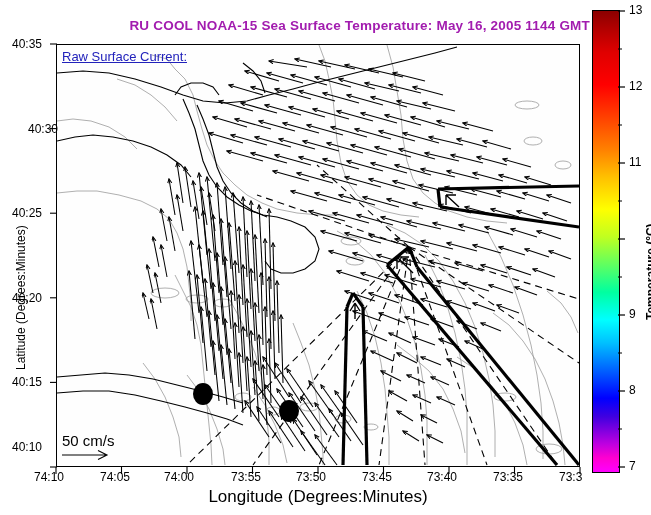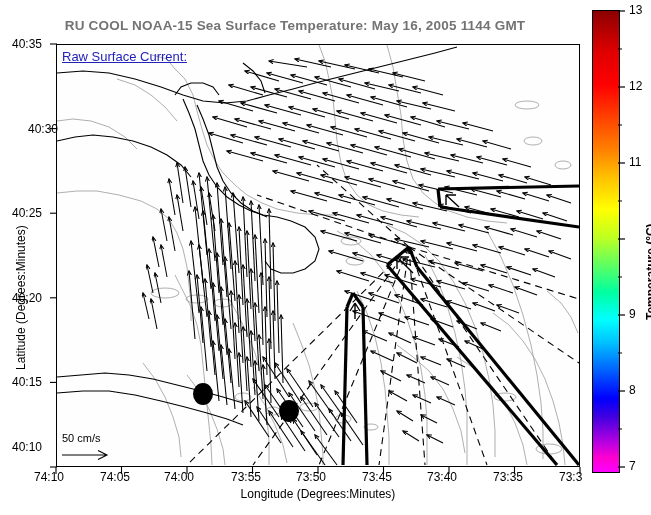--- a/index.html
+++ b/index.html
@@ -1,31 +1,31 @@
 <!DOCTYPE html>
 <html><head>
 <meta charset="utf-8">
 <style>
   html,body{margin:0;padding:0;background:#fff;}
   body{width:651px;height:515px;position:relative;overflow:hidden;
        font-family:"Liberation Sans",sans-serif;}
   #fig{position:absolute;left:0;top:0;width:651px;height:515px;}
   .t{position:absolute;white-space:nowrap;}
-  #title{left:0;top:18px;width:590px;text-align:center;color:#737373;
+  #title{left:0;top:18px;width:590px;text-align:right;color:#a21caf;
          font-weight:bold;font-size:13.5px;letter-spacing:.2px;}
   #annot{left:62px;top:50px;color:#2222bb;font-size:13px;line-height:14px;text-decoration:underline;}
   #annot div{white-space:nowrap;}
   .ticklbl{font-size:12px;color:#000;text-align:center;}
-  #xlabel{left:56px;top:487px;width:524px;text-align:center;font-size:12px;}
+  #xlabel{left:56px;top:487px;width:524px;text-align:center;font-size:17px;}
   #ylabel{font-size:12px;transform:rotate(-90deg);transform-origin:0 0;
           left:14px;top:370px;}
   #cblabel{font-size:12px;font-weight:bold;transform:rotate(-90deg);
            transform-origin:0 0;left:644px;top:320px;}
   .cbtick{font-size:12px;font-weight:normal;}
-  #scaletxt{left:62px;top:432px;font-size:11px;}
+  #scaletxt{left:62px;top:432px;font-size:15px;}
   .plotbox{position:absolute;left:56px;top:44px;width:524px;height:423px;
            border:1.2px solid #000;background:#fefefe;box-sizing:border-box;}
   svg{display:block;}
 </style>
 </head>
 <body>
 
 <div id="fig">
 
   <div class="t" id="title">RU COOL  NOAA-15  Sea Surface Temperature:  May 16, 2005 1144 GMT</div>

